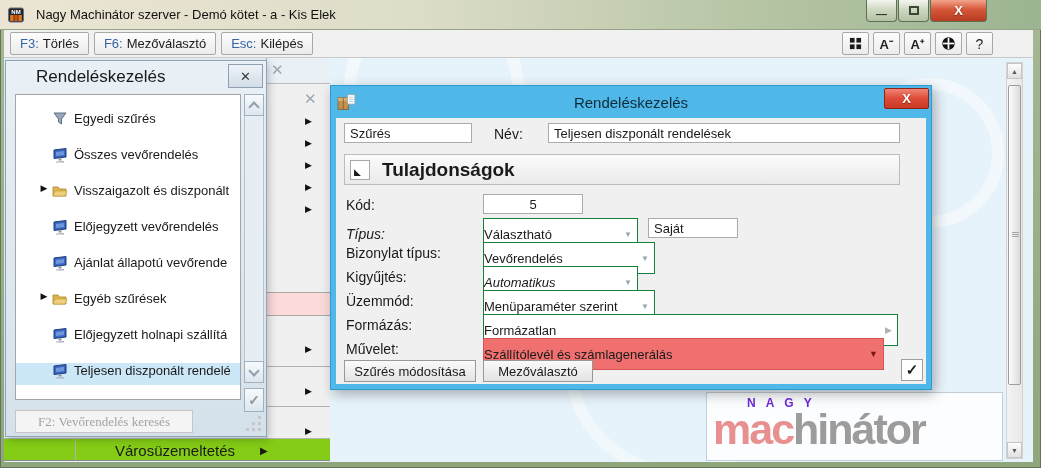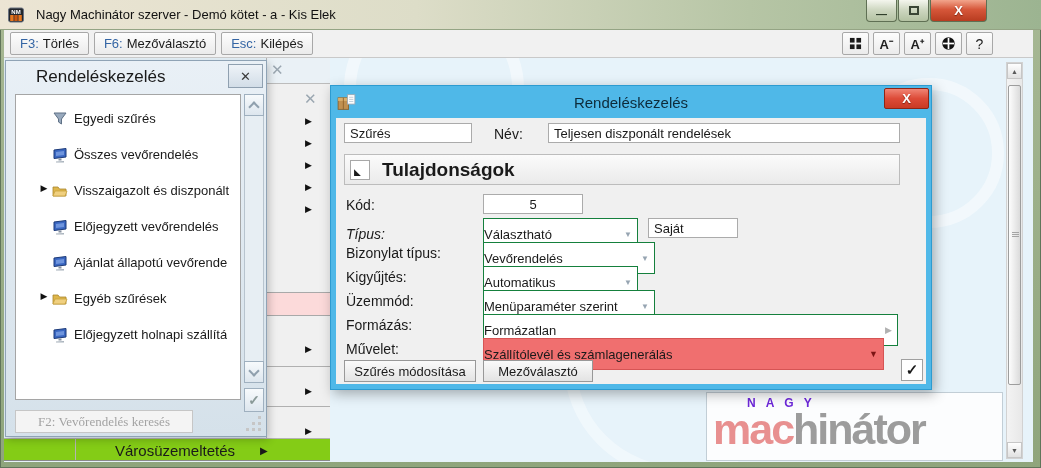--- a/index.html
+++ b/index.html
@@ -312,20 +312,30 @@
       <div class="lrow">
         <span class="exp"></span>
         <svg class="ic" viewBox="0 0 16 16">
             <polygon points="2,3 14,1.5 14,10 2,11.5" fill="#3a67c2" stroke="#1c3a78" stroke-width="1"></polygon>
             <polygon points="4,5 12,4 12,8 4,9" fill="#6f95dd"></polygon>
             <rect x="6.5" y="11.5" width="3" height="2" fill="#8892a0"></rect>
             <path d="M4 14.5 L12 14 L12 15.5 L4 15.5 Z" fill="#a8b2bc"></path>
           </svg>
         <span class="llab">Előjegyzett holnapi szállítá</span>
       </div>
+      <div class="lrow sel">
+        <span class="exp"></span>
+        <svg class="ic" viewBox="0 0 16 16">
+            <polygon points="2,3 14,1.5 14,10 2,11.5" fill="#3a67c2" stroke="#1c3a78" stroke-width="1"></polygon>
+            <polygon points="4,5 12,4 12,8 4,9" fill="#6f95dd"></polygon>
+            <rect x="6.5" y="11.5" width="3" height="2" fill="#8892a0"></rect>
+            <path d="M4 14.5 L12 14 L12 15.5 L4 15.5 Z" fill="#a8b2bc"></path>
+          </svg>
+        <span class="llab">Teljesen diszponált rendelé</span>
+      </div>
     </div>
 
     <div class="ptrack"></div>
     <div class="pbtn" style="top:33px;">
         <span class="chev up"></span>
       </div>
     <div class="pbtn" style="top:300px;">
         <span class="chev down"></span>
       </div>
     <div class="pbtn" style="top:327px; height:24px;">
@@ -377,21 +387,21 @@
       </div>
       <input class="inp" style="left: 312px; top: 100px; width: 90px;" value="Saját">
 
       <span class="dlabel" style="left:10px; top:127px;">Bizonylat típus:</span>
       <div class="dd" style="left:147px; top:124px; width:172px;">
         <span>Vevőrendelés</span>
         <span class="dda">▼</span>
       </div>
 
       <span class="dlabel" style="left:10px; top:151px;">Kigyűjtés:</span>
-      <div class="dd" style="left:147px; top:148px; width:155px;">
+      <div class="dd" style="left:147px; top:148px; width:155px;font-style:italic;">
         <span>Automatikus</span>
         <span class="dda">▼</span>
       </div>
 
       <span class="dlabel" style="left:10px; top:175px;">Üzemmód:</span>
       <div class="dd" style="left:147px; top:172px; width:172px;">
         <span>Menüparaméter szerint</span>
         <span class="dda">▼</span>
       </div>
 

